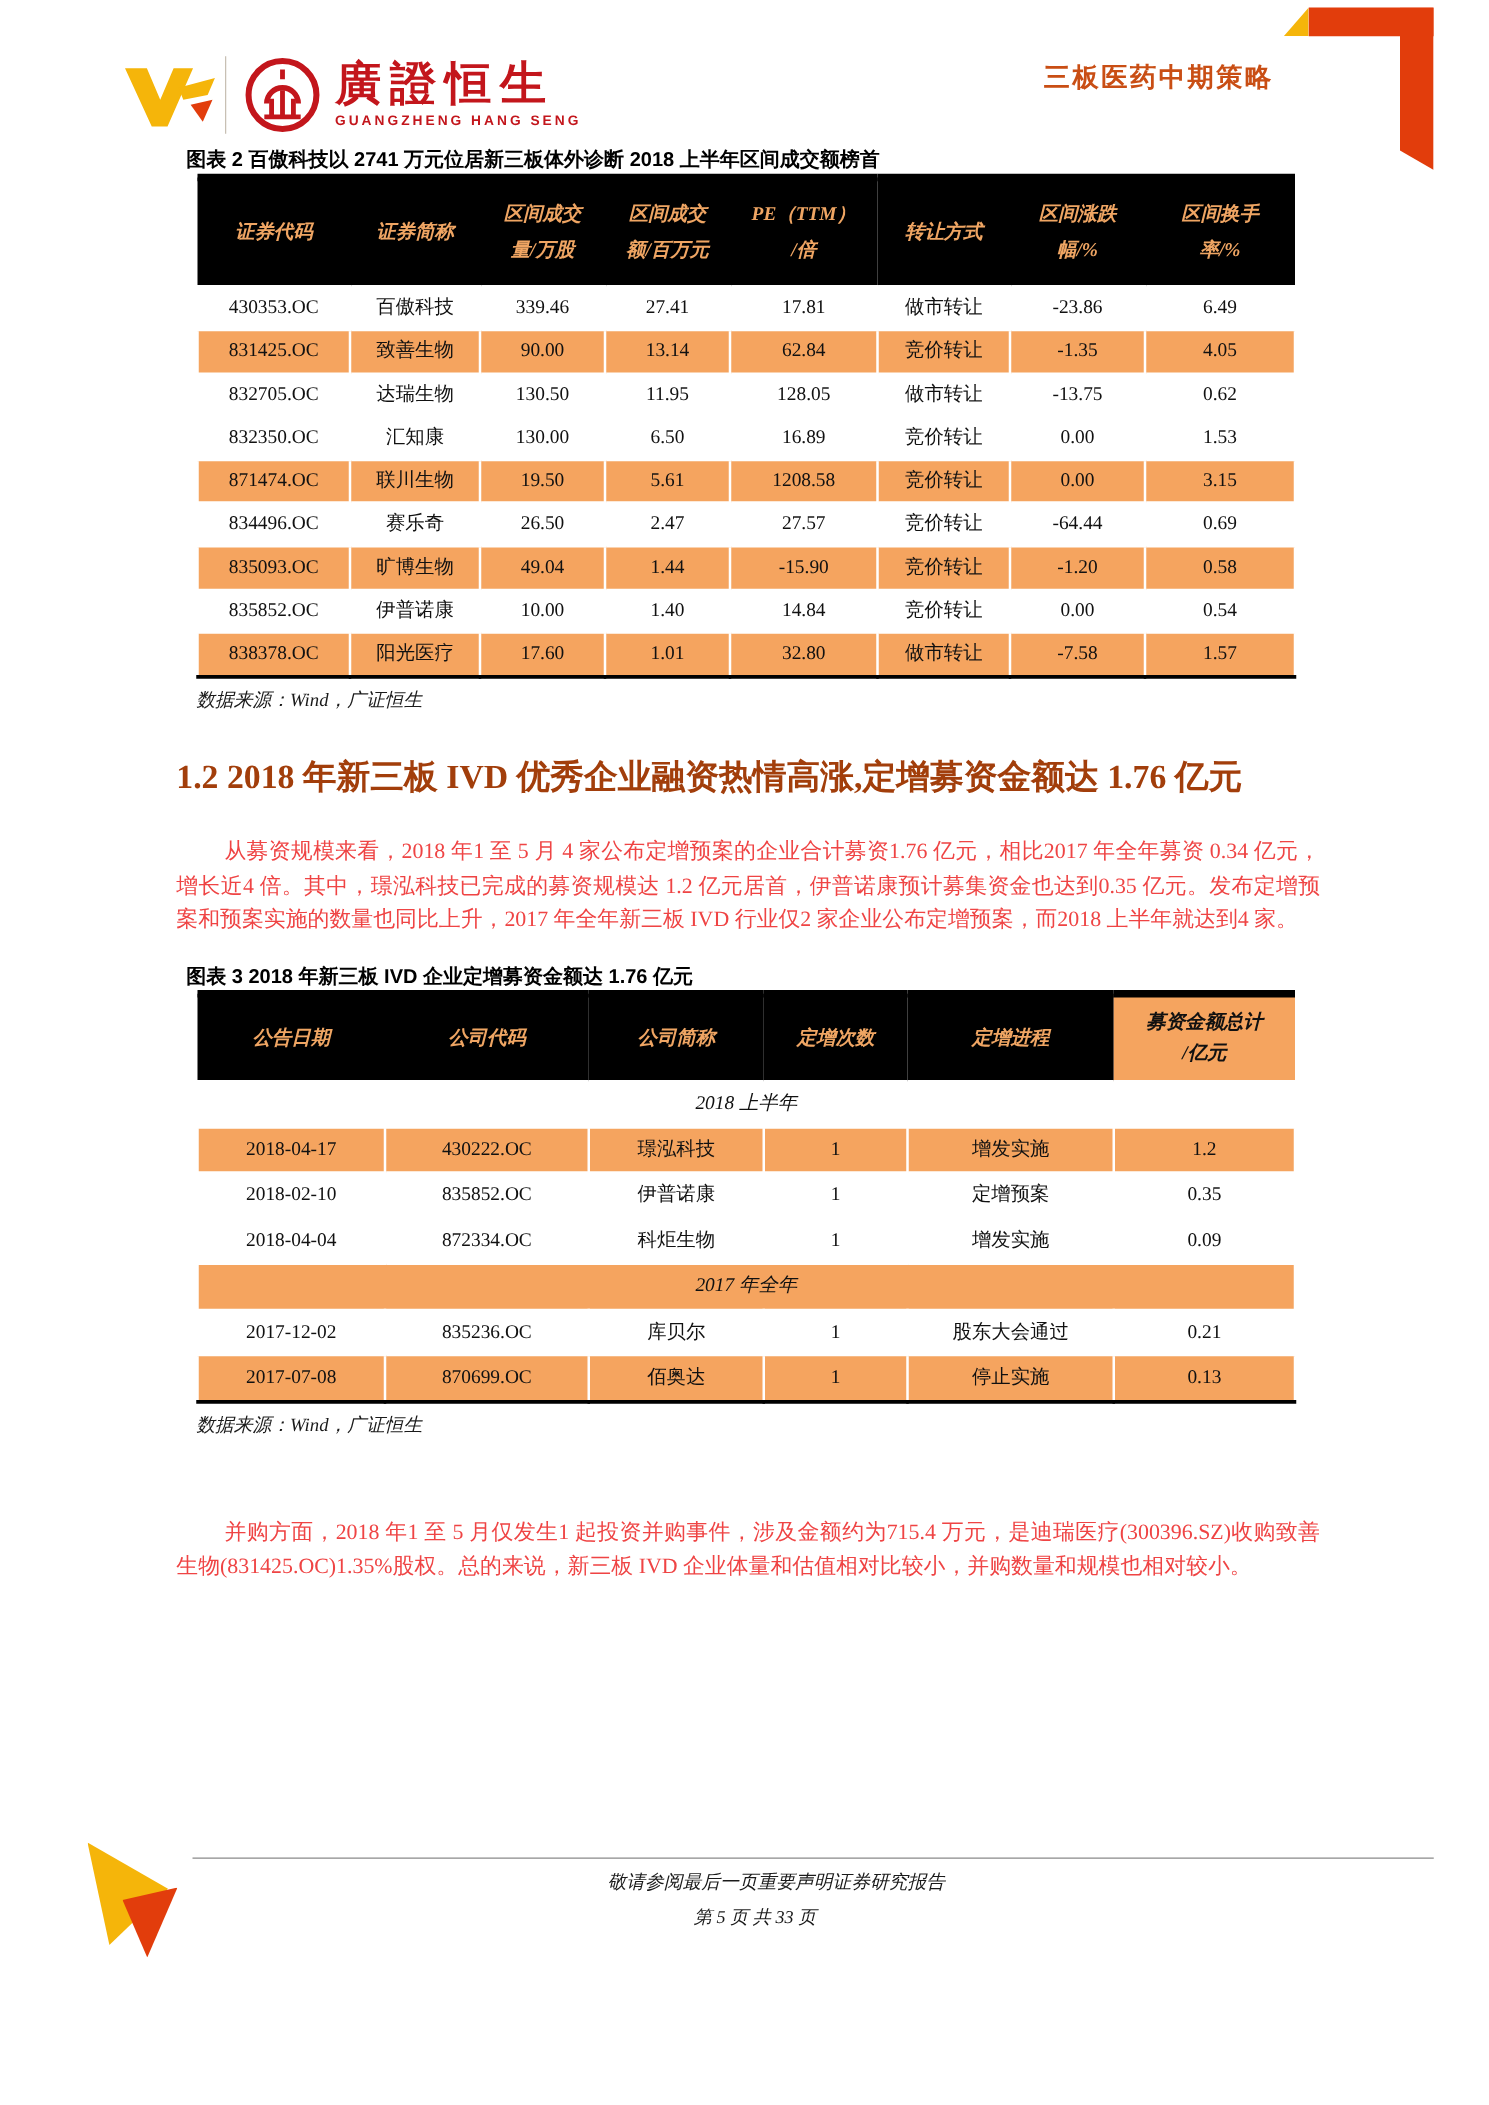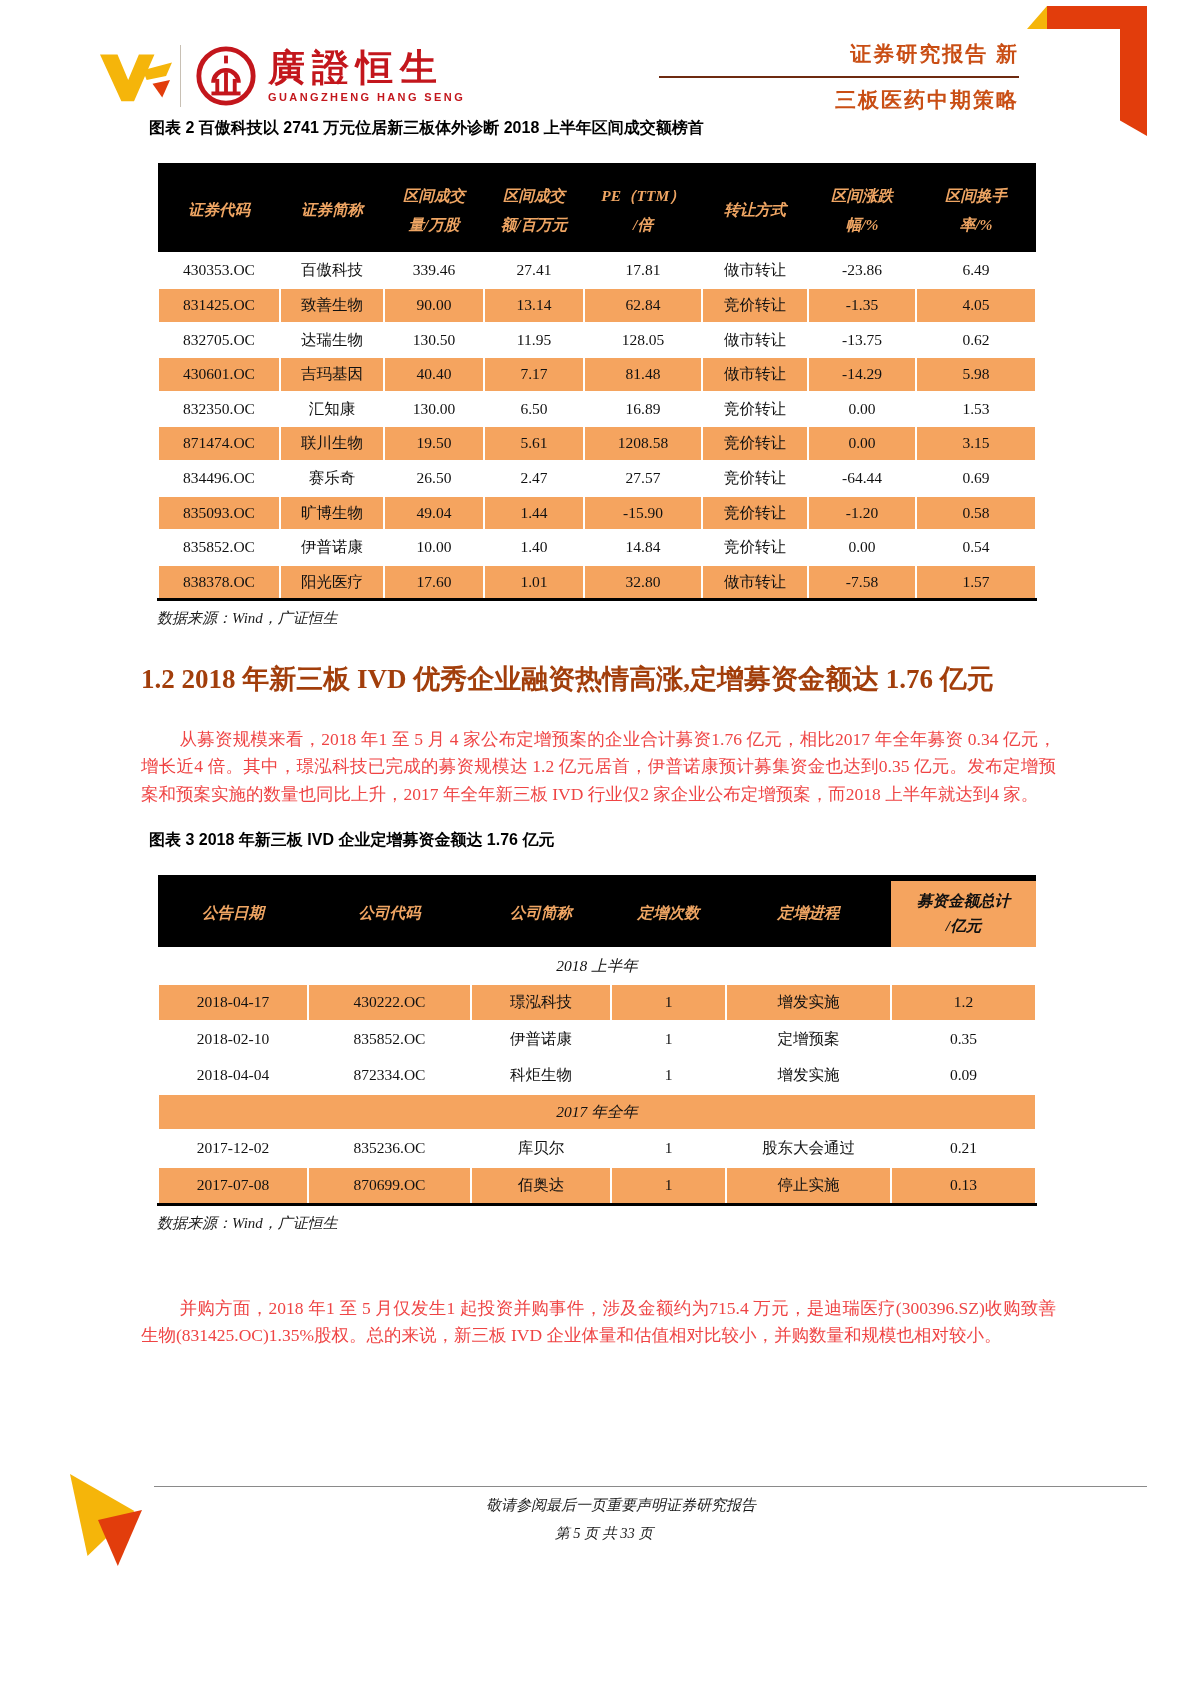--- a/index.html
+++ b/index.html
@@ -31,21 +31,21 @@
               font-family:"Liberation Sans",sans-serif; }
 
   .report-type { position:absolute; top:40px; right:128px; width:360px; text-align:right;
                  font-family:"Liberation Sans",sans-serif; font-weight:bold; color:var(--header-text-orange,#C94E14); }
   .report-type .line1 { font-size:21px; letter-spacing:2px; padding-bottom:8px; border-bottom:2px solid #6d2a10; }
   .report-type .line2 { font-size:21px; letter-spacing:2px; padding-top:8px; }
 
   
   .content { position:absolute; left:97px; top:118px; width:915px; }
   .fig-caption { font-family:"Liberation Sans",sans-serif; font-weight:bold; font-size:16px; color:#000; margin-left:8px; }
-  .fig-caption + table { margin-top:24px; }
+  .fig-caption + table { margin-top:0; }
 
   table { border-collapse:collapse; table-layout:fixed; width:878px; margin-left:16px;
           border-top:6px solid #000; border-bottom:3px solid #000; background:#fff; }
   th { background:var(--table-header-bg,#000); color:var(--table-header-text,#EFA563);
        font-weight:bold; font-style:italic; font-size:15.5px; text-align:center;
        white-space:pre-line; border:none; vertical-align:middle; }
   .t1 th { padding:13px 4px; line-height:1.85; }
   .t2 th { padding:8px 4px; line-height:1.6; }
   th.th-orange { background:var(--row-orange,#F5A45F); color:#111; }
   td { text-align:center; font-size:15.5px; line-height:1.2; padding:7px 4px; border:2px solid #fff; color:#111; }
@@ -99,21 +99,20 @@
       <line x1="42" y1="36" x2="42" y2="50" stroke="#C3161C" stroke-width="4"></line>
       <line x1="18" y1="51" x2="48" y2="51" stroke="#C3161C" stroke-width="4"></line>
     </svg>
     <div class="brand-text">
       <div class="brand-cn">廣證恒生</div>
       <div class="brand-en">GUANGZHENG HANG SENG</div>
     </div>
   </div>
 
   <div class="report-type">
-    <div class="line1">证券研究报告 新</div>
     <div class="line2">三板医药中期策略</div>
   </div>
 
   <div class="content">
 
     <div class="fig-caption">图表 2 百傲科技以 2741 万元位居新三板体外诊断 2018 上半年区间成交额榜首</div>
 
     <table class="t1">
       <colgroup>
         <col style="width:122px">
@@ -166,30 +165,20 @@
           <tr>
             <td>832705.OC</td>
             <td>达瑞生物</td>
             <td>130.50</td>
             <td>11.95</td>
             <td>128.05</td>
             <td>做市转让</td>
             <td>-13.75</td>
             <td>0.62</td>
           </tr>
-          <tr class="orange">
-            <td>430601.OC</td>
-            <td>吉玛基因</td>
-            <td>40.40</td>
-            <td>7.17</td>
-            <td>81.48</td>
-            <td>做市转让</td>
-            <td>-14.29</td>
-            <td>5.98</td>
-          </tr>
           <tr>
             <td>832350.OC</td>
             <td>汇知康</td>
             <td>130.00</td>
             <td>6.50</td>
             <td>16.89</td>
             <td>竞价转让</td>
             <td>0.00</td>
             <td>1.53</td>
           </tr>

